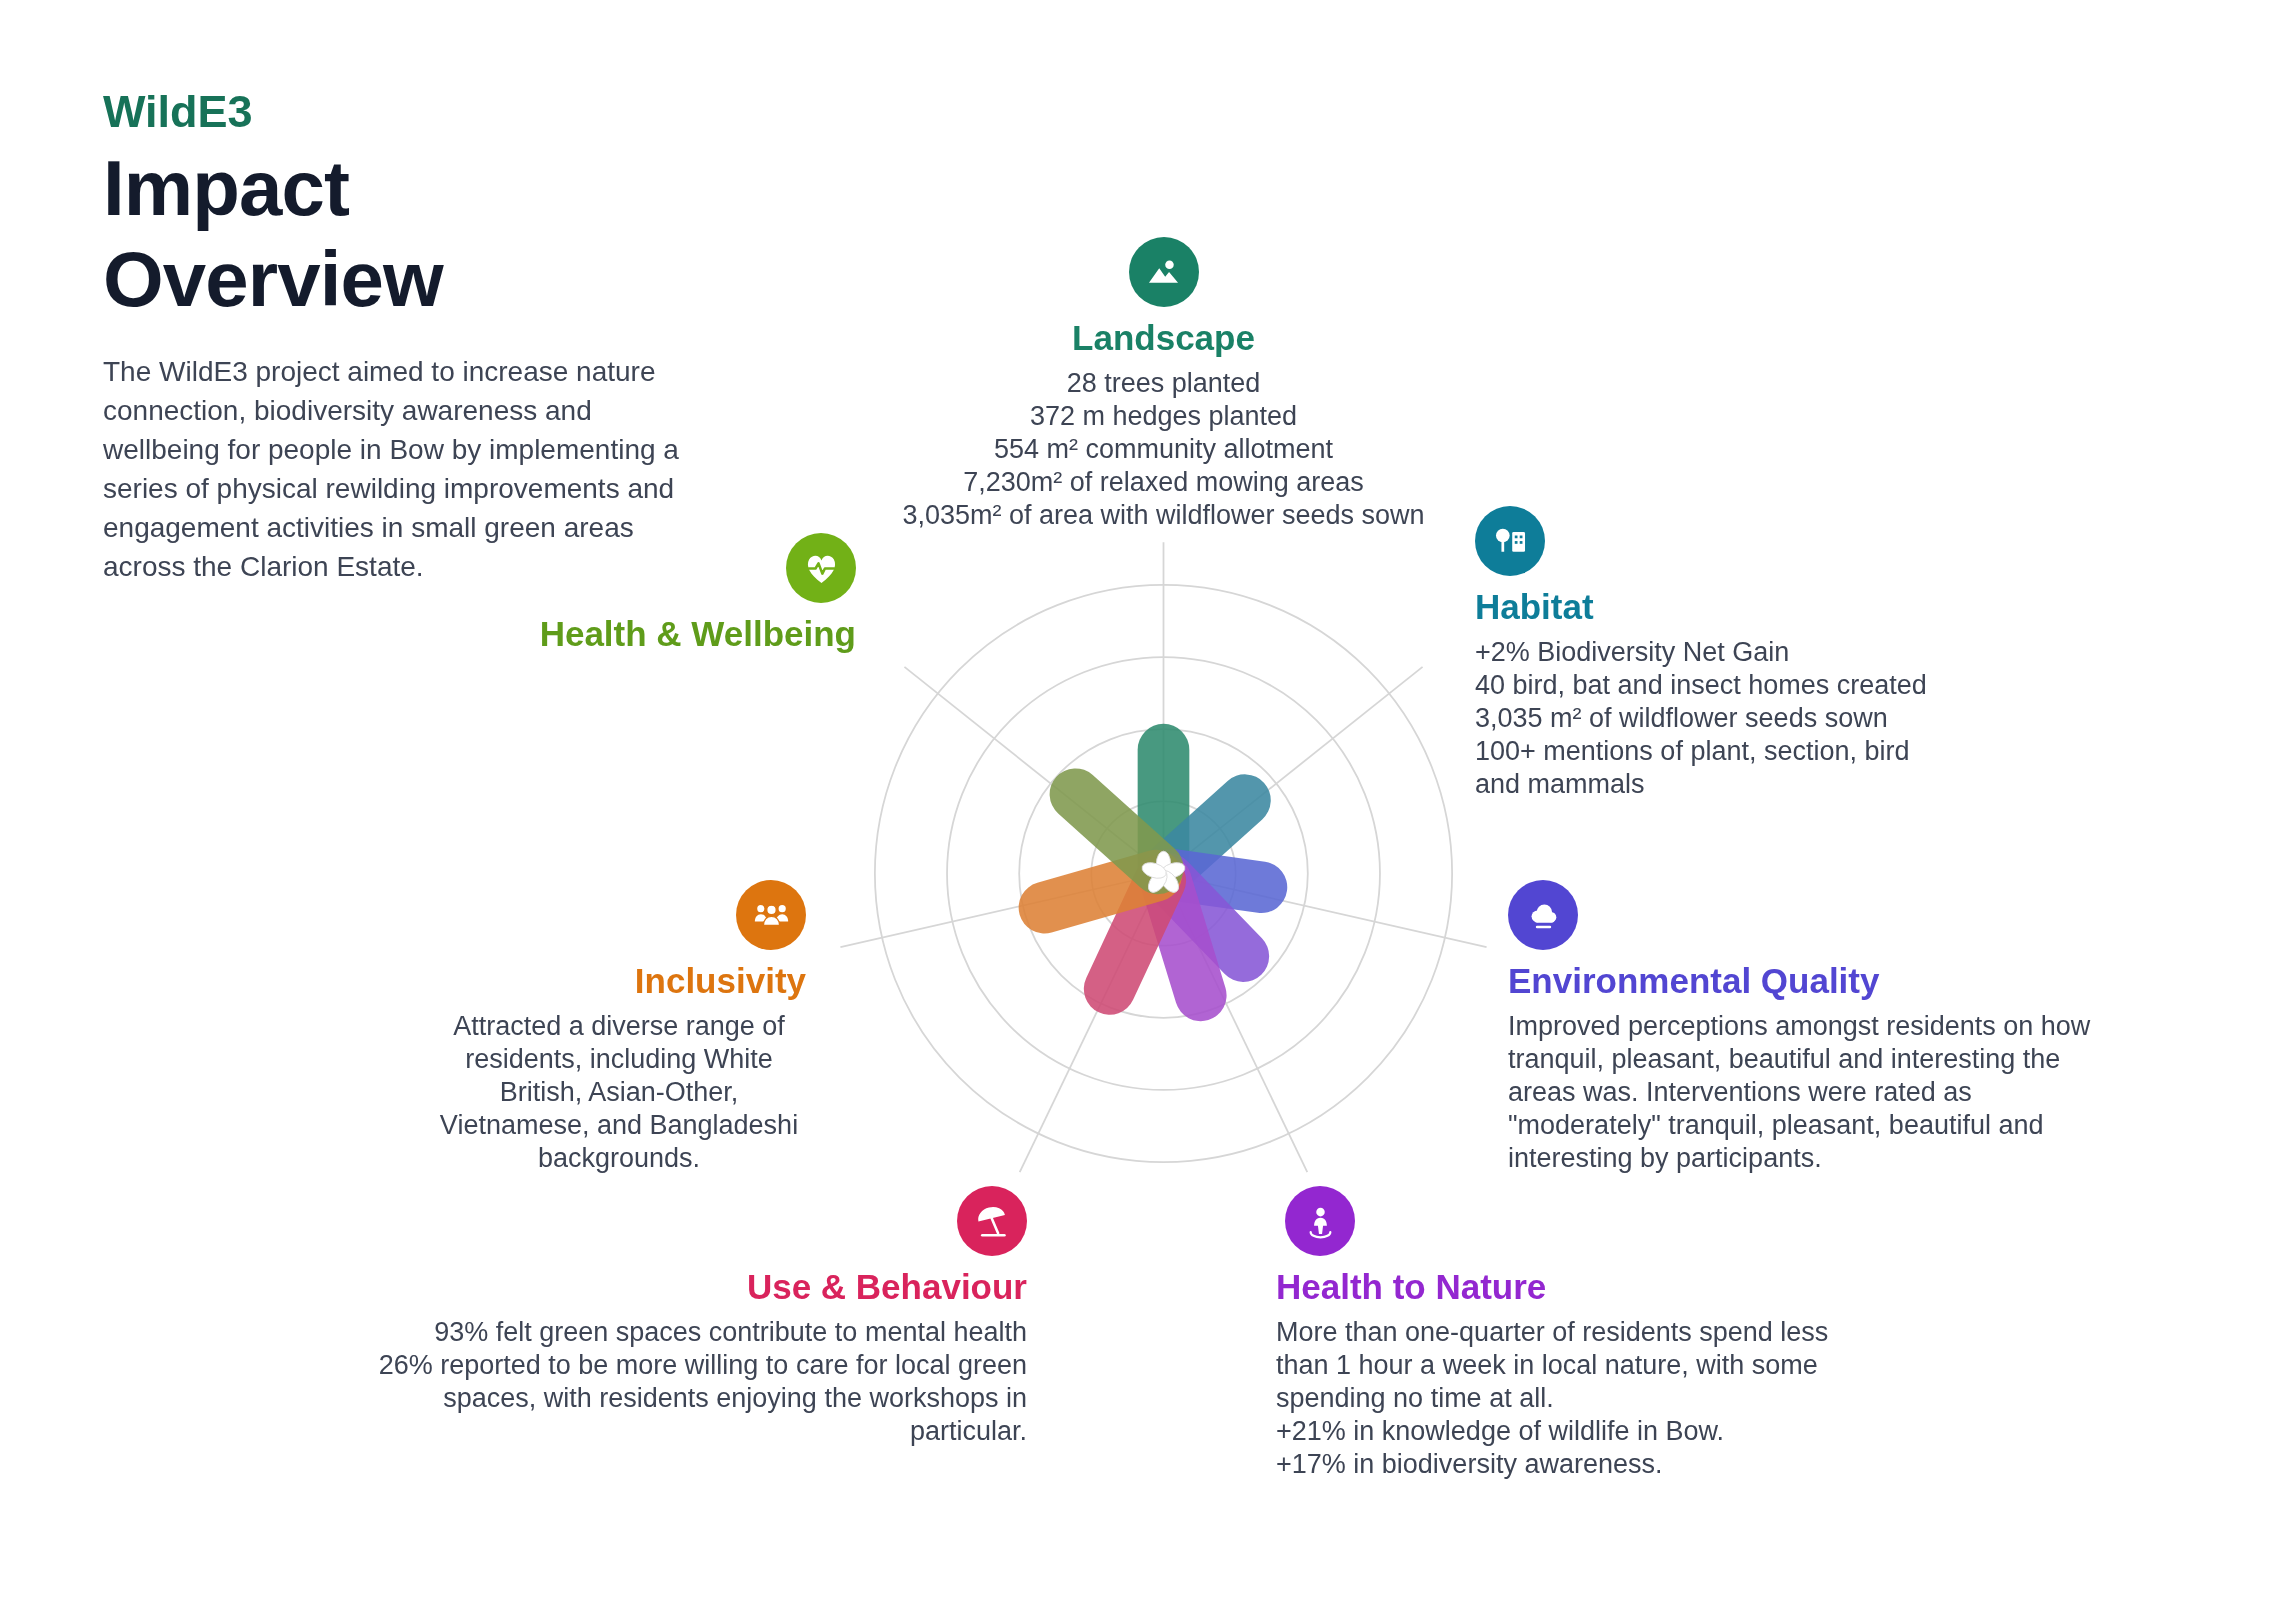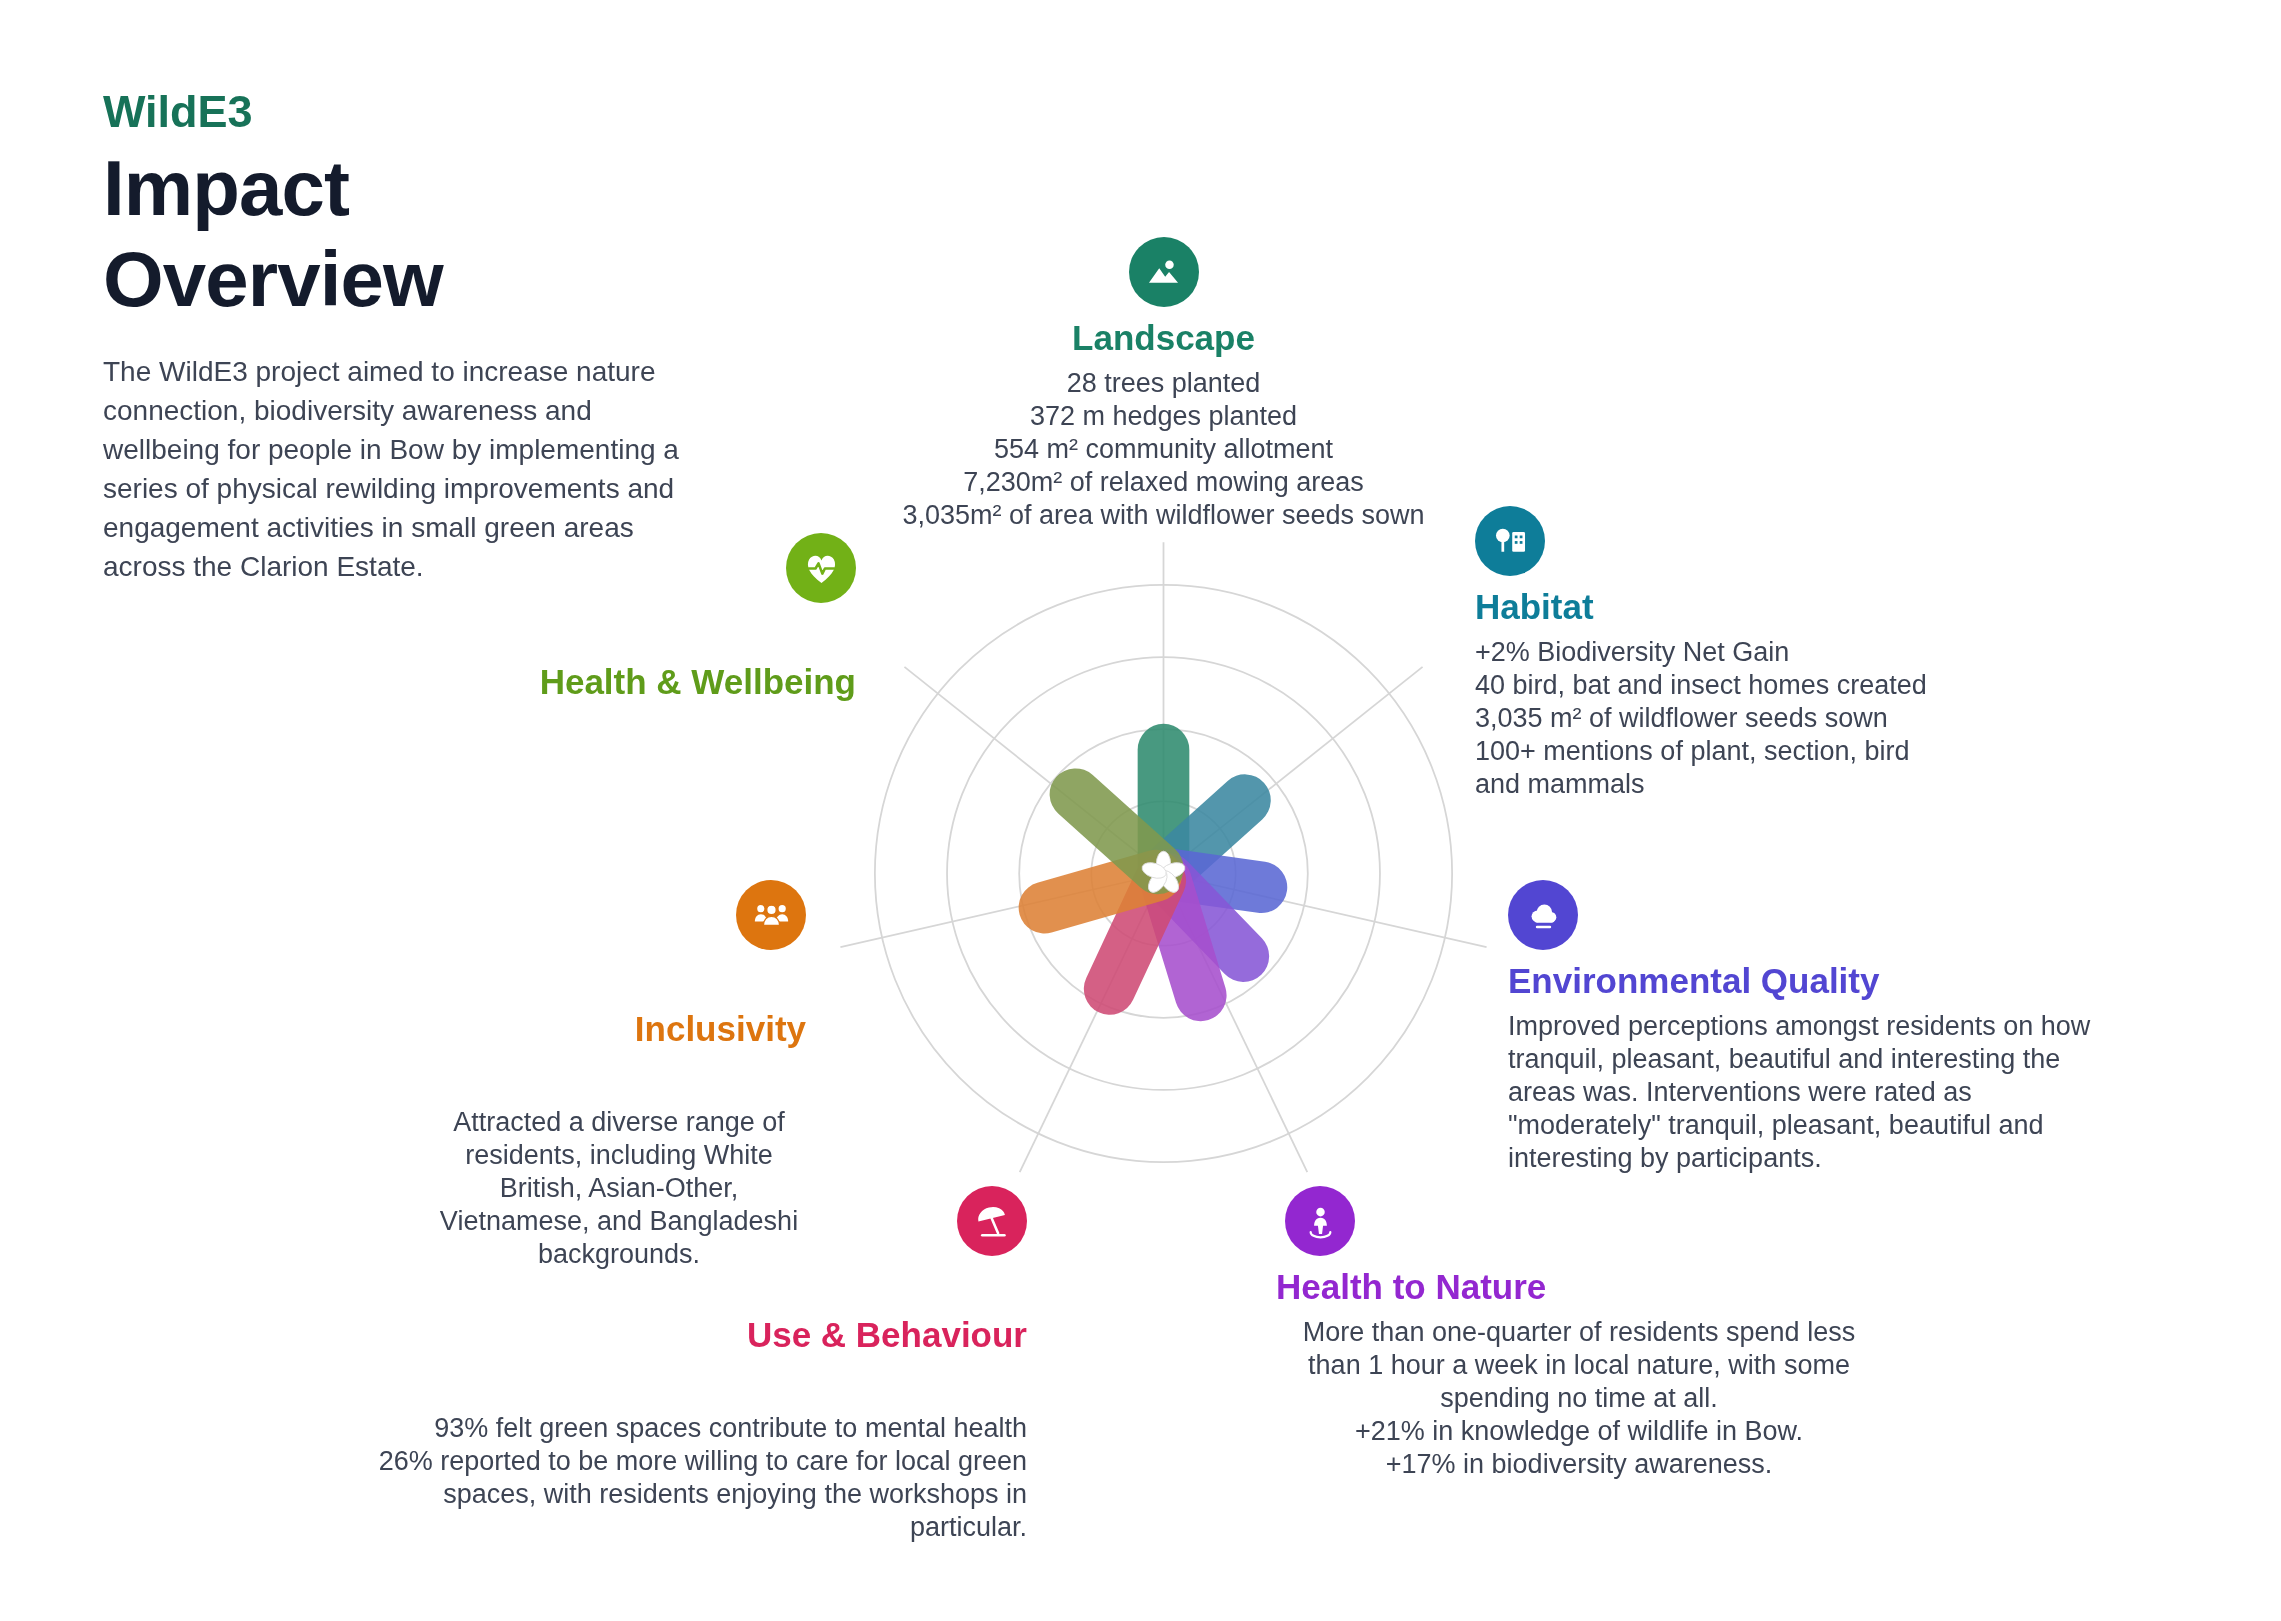--- a/index.html
+++ b/index.html
@@ -12,21 +12,21 @@
     font-family:"Liberation Sans", sans-serif;
     color:#3d4454;
   }
   .header{position:absolute;left:103px;top:86px;width:588px;}
   .brand{font-size:45px;font-weight:700;}
   .page-title{font-size:78px;font-weight:700;color:#141b2c;letter-spacing:-0.9px;margin-top:5.3px;}
   .intro{font-size:28px;line-height:39px;margin-top:27px;color:#3d4454;}
 
   .section{position:absolute;display:flex;flex-direction:column;}
   .align-center{align-items:center;text-align:center;}
-  .align-right{align-items:flex-end;text-align:right;gap:48px;}
+  .align-right{align-items:flex-end;text-align:right;}
   .align-left{align-items:flex-start;text-align:left;}
 
   .icon-circle{
     width:70px;height:70px;border-radius:50%;
     display:flex;align-items:center;justify-content:center;
     flex:0 0 auto;
   }
   .icon-circle svg{width:41px;height:41px;display:block;}
   .section-title{font-size:35px;font-weight:700;margin-top:10.7px;}
   .section-body{font-size:27px;line-height:33px;margin-top:9px;color:#3d4454;}
@@ -176,21 +176,21 @@
 
   <div class="section align-left" style="left:1276px;top:1186px;width:615px;">
     <div class="icon-circle" style="margin-left: 9px; background: rgb(147, 39, 208); color: rgb(147, 39, 208);">
       <svg viewBox="0 0 48 48">
         <circle cx="24" cy="13" r="5" fill="#ffffff"></circle>
         <path d="M24 19.5 c-5.5 0 -7.5 4.5 -7.5 9.5 h4.5 l1.2 9.5 h3.6 l1.2-9.5 h4.5 c0-5 -2-9.5 -7.5-9.5 Z" fill="#ffffff"></path>
         <path d="M12.5 36.5 a11.5 6 0 0 0 23 0" fill="none" stroke="#ffffff" stroke-width="2.6" stroke-linecap="round"></path>
       </svg>
     </div>
     <div class="section-title" style="color: rgb(147, 39, 208);">Health to Nature</div>
-    <div class="section-body" style="width:606px;text-align:center;">
+    <div class="section-body" style="width:606px;">
       <div>More than one-quarter of residents spend less than 1 hour a week in local nature, with some spending no time at all.</div>
       <div>+21% in knowledge of wildlife in Bow.</div>
       <div>+17% in biodiversity awareness.</div>
     </div>
   </div>
 
 </div>
 
 
 </body></html>

